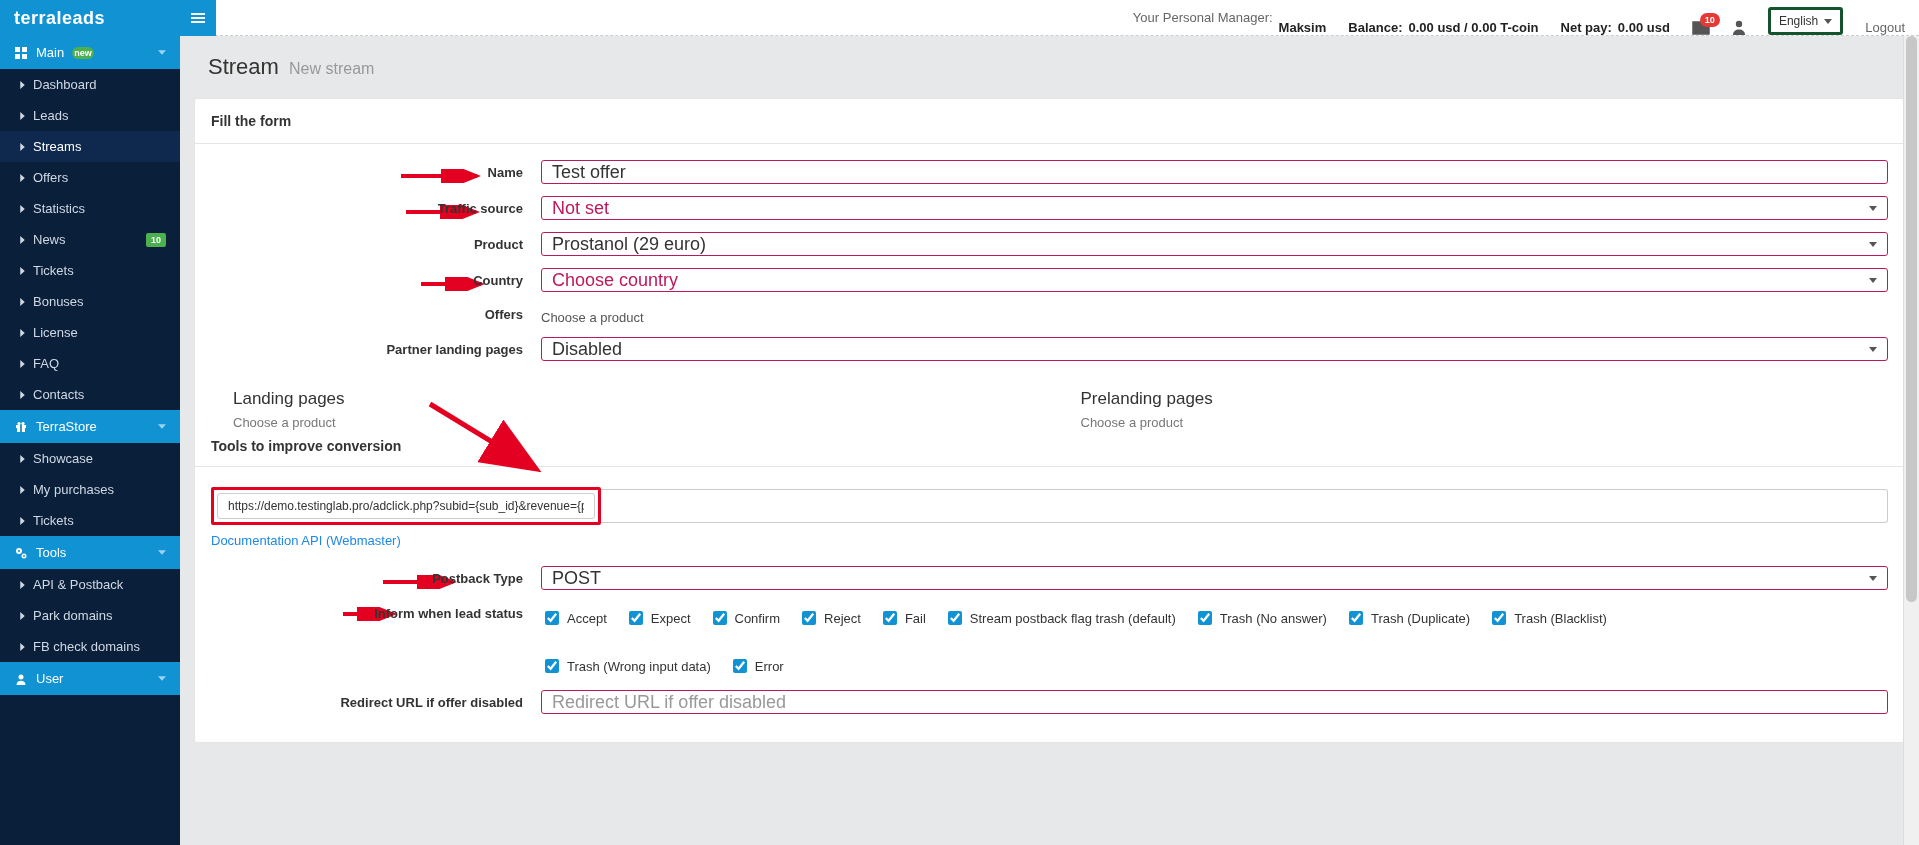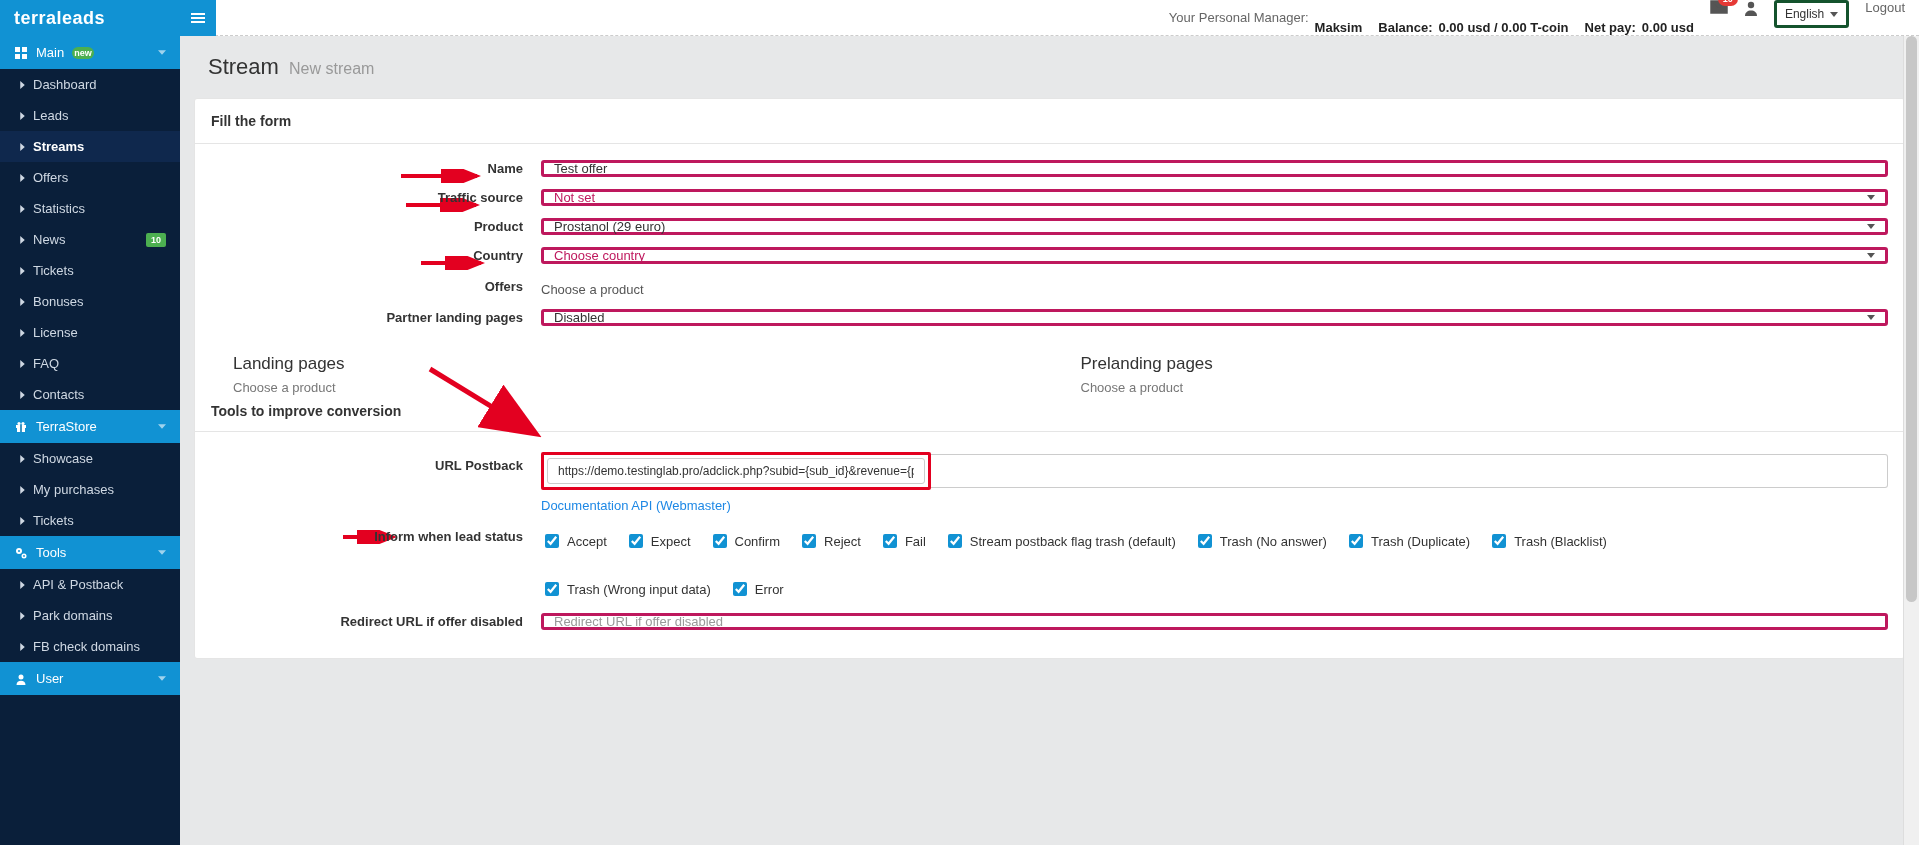--- a/index.html
+++ b/index.html
@@ -69,21 +69,21 @@
     border-top:5px solid rgba(255,255,255,0.6);
     transform: scaleY(0.9);
   }
   .menu-item {
     display:flex; align-items:center; gap:8px;
     padding: 8px 14px 8px 20px;
     font-size:13px;
     color:#cfd8e3;
     cursor:pointer;
   }
-  .menu-item.active { background: var(--dark-navy2); color:#fff; font-weight:700;}
+  .menu-item.active { background: var(--dark-navy2); color:#fff; font-weight:400;}
   .menu-item .chev-right {
     width:0; height:0; border-top:4px solid transparent; border-bottom:4px solid transparent;
     border-left:5px solid #cfd8e3;
     transform: scaleX(0.9);
   }
   .menu-item .label { flex:1; }
 
   
   .topbar {
     position: fixed; left: var(--sidebar-w); right:0; top:0; height:36px;
@@ -99,21 +99,21 @@
     cursor:pointer;
   }
   .hamburger-lines { width:14px; height:10px; position:relative;}
   .hamburger-lines::before, .hamburger-lines::after, .hamburger-lines span {
     content:""; position:absolute; left:0; right:0; height:2px; background:#fff;
   }
   .hamburger-lines::before { top:0;}
   .hamburger-lines span { top:4px;}
   .hamburger-lines::after { bottom:0;}
 
-  .topbar .right { display:flex; align-items:flex-start; gap:16px; margin-left:auto;}
+  .topbar .right { display:flex; align-items:flex-end; gap:22px; margin-left:auto;}
   .topbar .group { display:flex; align-items:center; gap:6px; color:#222; font-size:13px;}
   .topbar .muted { color:#666;}
   .topbar .bold { font-weight:700;margin-top:20px;}
   .icon-btn { position:relative; color:#555; cursor:pointer; display:inline-flex;}
   .notif-badge {
     position:absolute; top:-8px; right:-10px;
     background:#e53935; color:#fff; font-size:9px; font-weight:bold;
     border-radius:8px; padding:1px 5px; line-height:12px;
   }
   .lang-select {
@@ -141,22 +141,22 @@
     margin: 8px 14px 20px;
   }
   .panel-head { padding:14px 16px; font-weight:700; font-size:14px; color:#333;}
   .panel-body { border-top:1px solid var(--border); padding: 16px;}
 
   .form-row { display:flex; align-items:center; margin-bottom:12px; position:relative;}
   .form-row.align-top { align-items:flex-start;}
   .form-label { width:330px; text-align:right; padding-right:18px; font-weight:700; color:#333; font-size:13px; position:relative;}
   .form-control-wrap { flex:1; position:relative;}
   .form-control, .select {
-    width:100%; height:17px; border:3px solid #be185d; border-radius:3px;
-    padding: 0 10px; font-size:13px; color:#333; background:#fff;
+    width:100%; height:24px; border:1px solid #be185d; border-radius:3px;
+    padding: 0 10px; font-size:18px; color:#333; background:#fff;
   }
   .form-control::placeholder { color:#999;}
   .select { display:flex; align-items:center; justify-content:space-between; cursor:pointer;}
   .select .placeholder { color:#be185d;}
   .select .tri-down { margin-left:8px;}
   .static-text { color:#555; font-size:13px; padding-top:6px;}
 
   .arrow-annot {
     position:absolute; height:14px; pointer-events:none;
   }
@@ -485,32 +485,45 @@
       <div class="col">
         <h3 class="section-title">Prelanding pages</h3>
         <div class="section-hint">Choose a product</div>
       </div>
     </div>
 
     <div style="font-weight:700; font-size:14px; color:#333; padding: 4px 16px 12px;">Tools to improve conversion</div>
 
     <div class="panel-body" style="padding-top:20px;">
       <div class="form-row align-top postback-wrap">
-        <label class="form-label">URL Postback</label>
         <div class="postback-body">
           <div class="postback-input-row">
             <div class="highlight">
               <input class="form-control" type="text" value="https://demo.testinglab.pro/adclick.php?subid={sub_id}&amp;revenue={payment}" style="">
             </div>
             <div class="rest-border"></div>
           </div>
           <a href="#" class="doc-link">Documentation API (Webmaster)</a>
         </div>
       </div>
 
+      <div class="form-row" style="margin-top:18px;">
+        <span class="arrow-annot" style="left:172px; top:9px;">
+          <svg width="80" height="14">
+              <line x1="0" y1="7" x2="70" y2="7" stroke="#e30020" stroke-width="4" marker-end="url(#ah1)"></line>
+            </svg>
+        </span>
+        <label class="form-label">Postback Type</label>
+        <div class="form-control-wrap">
+          <div class="select">
+            <span>POST</span>
+            <span class="tri-down"></span>
+          </div>
+        </div>
+      </div>
 
       <div class="form-row align-top" style="margin-top:14px;">
         <span class="arrow-annot" style="left:132px; top:3px;">
           <svg width="60" height="14">
               <line x1="0" y1="7" x2="50" y2="7" stroke="#e30020" stroke-width="4" marker-end="url(#ah1)"></line>
             </svg>
         </span>
         <label class="form-label" style="padding-top:2px;">Inform when lead status</label>
         <div class="form-control-wrap">
           <div class="checks">

